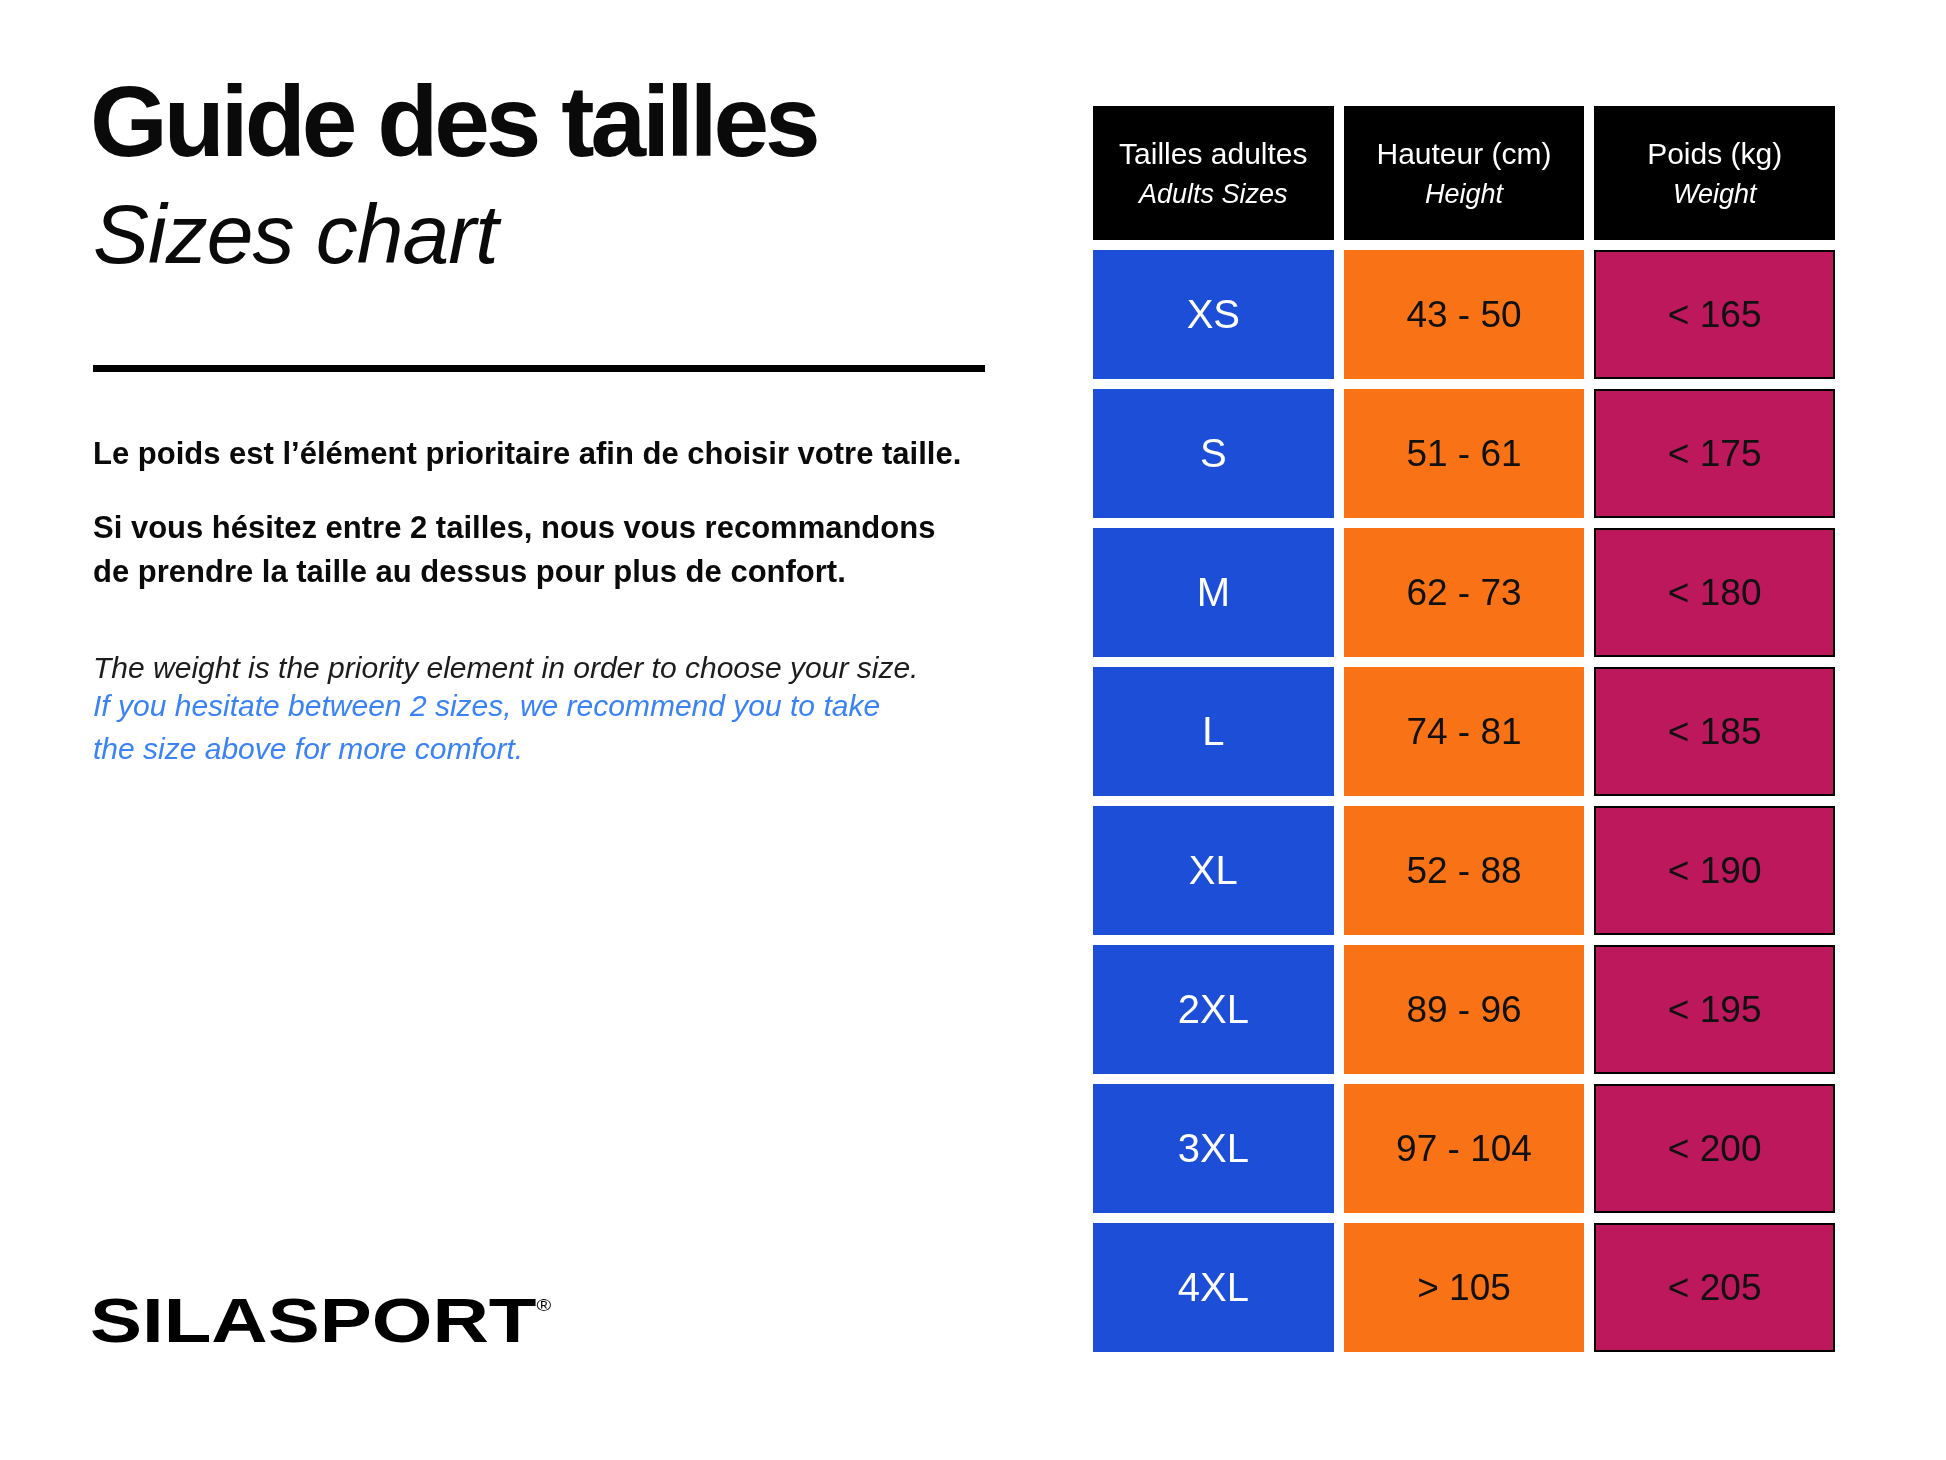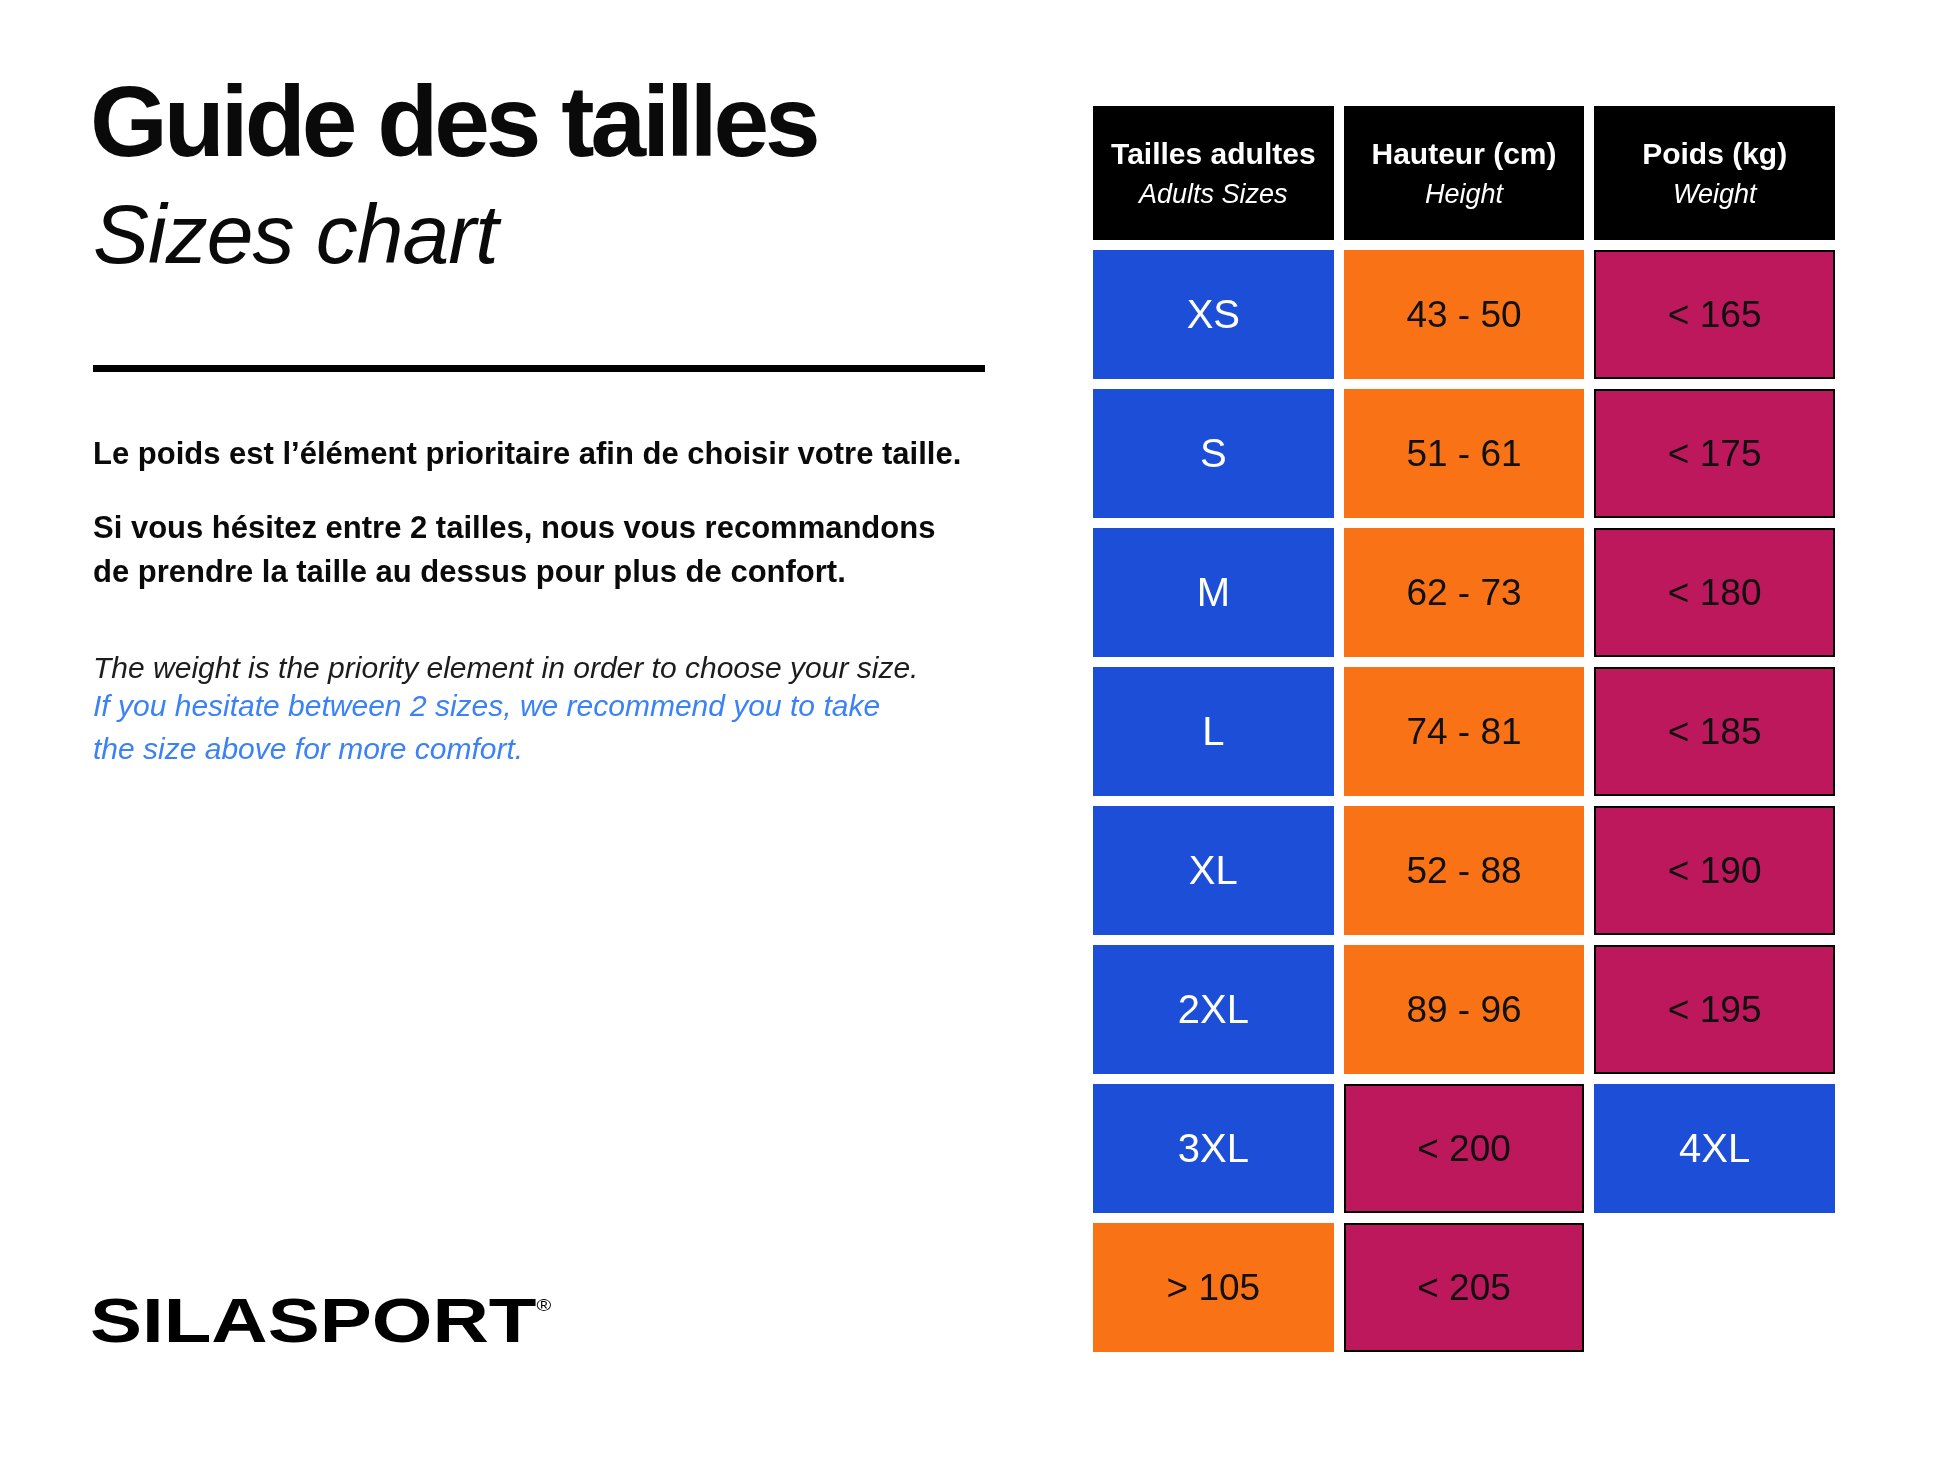--- a/index.html
+++ b/index.html
@@ -52,21 +52,21 @@
     grid-template-columns:repeat(3, 1fr);
     grid-template-rows:134px repeat(8, 129px);
     column-gap:10px; row-gap:10px;
   }
   .hcell {
     background:#000; color:#fff;
     display:flex; flex-direction:column;
     align-items:center; justify-content:center;
     gap:8px; text-align:center;
   }
-  .hcell .h-fr { font-size:30px; font-weight:700; letter-spacing:0; }
+  .hcell .h-fr { font-size:30px; font-weight:400; letter-spacing:0; }
   .hcell .h-en { font-size:27px; font-style:italic; font-weight:400; }
   .cell {
     display:flex; align-items:center; justify-content:center;
     font-size:37px; color:#111;
   }
   .cell.size   { background:#1d4ed8; color:#fff; font-weight:400; font-size:40px; }
   .cell.weight { background:#f97316; font-weight:400; }
   .cell.height { background:#be185d; border:2px solid #000000; font-weight:400; }
 </style>
 </head>
@@ -118,19 +118,20 @@
 
   <div class="cell size">XL</div>
   <div class="cell weight">52 - 88</div>
   <div class="cell height">&lt; 190</div>
 
   <div class="cell size">2XL</div>
   <div class="cell weight">89 - 96</div>
   <div class="cell height">&lt; 195</div>
 
   <div class="cell size">3XL</div>
+  <div class="cell weight">97 - 104</div>
   <div class="cell height">&lt; 200</div>
 
   <div class="cell size">4XL</div>
   <div class="cell weight">&gt; 105</div>
   <div class="cell height">&lt; 205</div>
 
 </div>
 
 </body></html>

